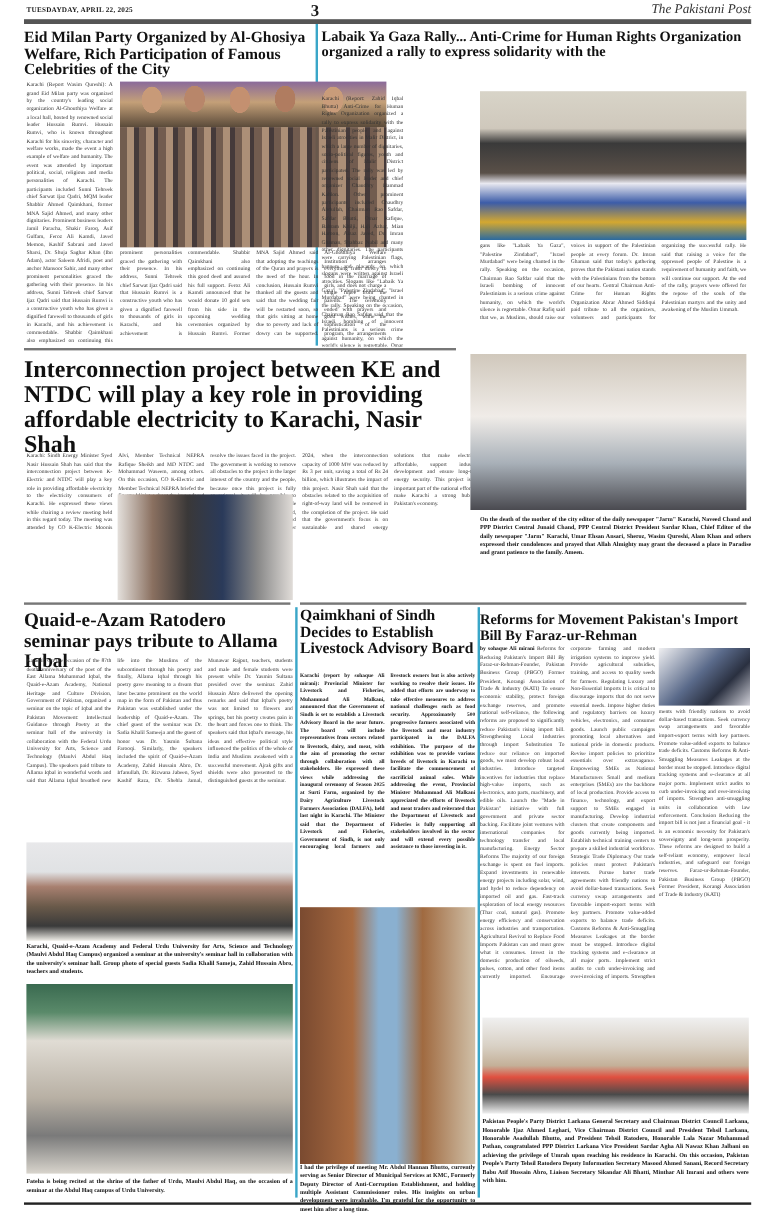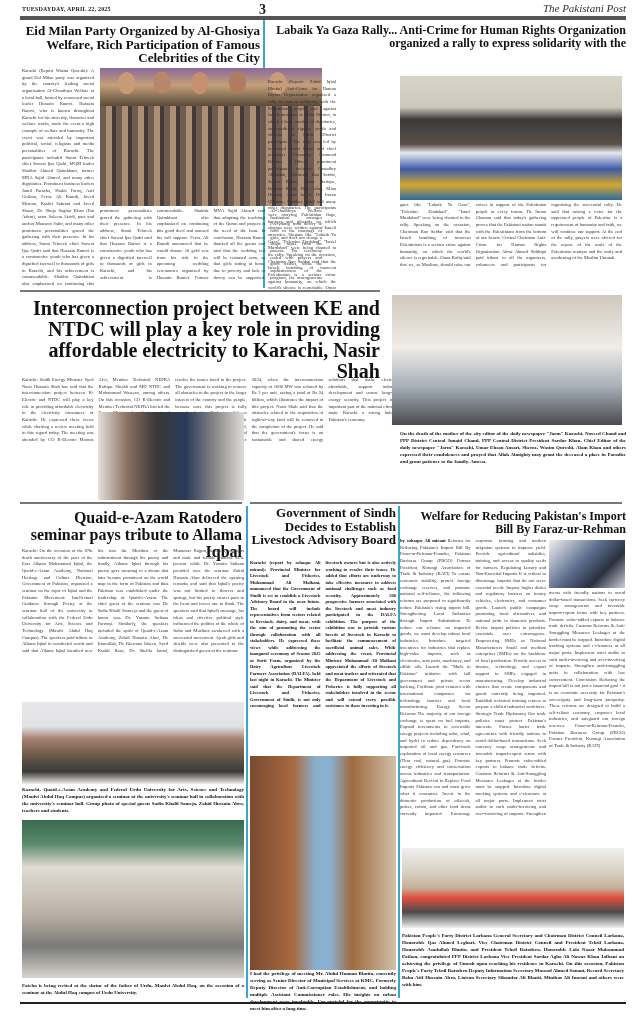--- a/index.html
+++ b/index.html
@@ -6,21 +6,21 @@
   html, body { width: 644px; height: 1024px; background: #ffffff; overflow: hidden; }
   body { font-family: "Liberation Serif", serif; color: #1a1a1a; position: relative; }
   .abs { position: absolute; }
   .masthead-date { left: 22px; top: 6px; font-size: 6px; font-weight: bold; letter-spacing: 0.2px; }
   .masthead-page { left: 259px; top: 2px; font-size: 14px; font-weight: bold; }
   .masthead-brand { right: 18px; top: 2px; font-size: 11px; font-style: italic; color: #333; }
   .rule-top { left: 20px; top: 16px; width: 606px; height: 4px; background: #555; }
   .vline { width: 2px; background: #3aa6c8; }
   .hr { height: 2px; background: #777; }
   .hr-dark { height: 2px; background: #222; }
-  .headline { font-weight: bold; text-align: right; line-height: 1.05; color: #111; }
+  .headline { font-weight: bold; text-align: left; line-height: 1.05; color: #111; }
   .body-cols { font-size: 4.6px; line-height: 1.45; text-align: justify; color: #333; column-gap: 5px; overflow: hidden; }
   .bold-text { font-weight: bold; color: #111; }
   .caption { font-size: 5px; font-weight: bold; line-height: 1.4; color: #111; text-align: justify; }
   .photo { overflow: hidden; position: absolute; }
   .ph-people { background:
       radial-gradient(ellipse 14px 18px at 12% 40%, #c89a78 60%, transparent 62%),
       radial-gradient(ellipse 14px 18px at 28% 38%, #b8866a 60%, transparent 62%),
       radial-gradient(ellipse 14px 18px at 45% 40%, #c49070 60%, transparent 62%),
       radial-gradient(ellipse 14px 18px at 62% 38%, #b07c60 60%, transparent 62%),
       radial-gradient(ellipse 14px 18px at 80% 40%, #c99c7a 60%, transparent 62%),
@@ -97,29 +97,29 @@
   <p class="abs caption" style="left:22px;top:786px;width:222px;">Karachi, Quaid-e-Azam Academy and Federal Urdu University for Arts, Science and Technology (Maulvi Abdul Haq Campus) organized a seminar at the university's seminar hall in collaboration with the university's seminar hall. Group photo of special guests Sadia Khalil Sameja, Zahid Hussain Abro, teachers and students.</p>
 </section>
 
 <section>
   <div class="photo ph-shrine" style="left:22px;top:820px;width:222px;height:158px;"></div>
   <p class="abs caption" style="left:22px;top:982px;width:222px;">Fateha is being recited at the shrine of the father of Urdu, Maulvi Abdul Haq, on the occasion of a seminar at the Abdul Haq campus of Urdu University.</p>
 </section>
 
 <div class="abs vline" style="left:246px;top:506px;height:492px;"></div>
 <section>
-  <h1 class="abs headline" style="left:250px;top:506px;width:146px;font-size:13px;">Government of Sindh Decides to Establish Livestock Advisory Board</h1>
+  <h1 class="abs headline" style="left:250px;top:506px;width:146px;font-size:13px;">Qaimkhani of Sindh Decides to Establish Livestock Advisory Board</h1>
   <div class="abs body-cols bold-text" style="left:250px;top:560px;width:146px;height:163px;column-count:2;font-size:4.5px;">Karachi (report by sohaque Ali mirani): Provincial Minister for Livestock and Fisheries, Muhammad Ali Malkani, announced that the Government of Sindh is set to establish a Livestock Advisory Board in the near future. The board will include representatives from sectors related to livestock, dairy, and meat, with the aim of promoting the sector through collaboration with all stakeholders. He expressed these views while addressing the inaugural ceremony of Season 2025 at Surti Farm, organized by the Dairy Agriculture Livestock Farmers Association (DALFA), held last night in Karachi. The Minister said that the Department of Livestock and Fisheries, Government of Sindh, is not only encouraging local farmers and livestock owners but is also actively working to resolve their issues. He added that efforts are underway to take effective measures to address national challenges such as food security. Approximately 500 progressive farmers associated with the livestock and meat industry participated in the DALFA exhibition. The purpose of the exhibition was to provide various breeds of livestock in Karachi to facilitate the commencement of sacrificial animal sales. While addressing the event, Provincial Minister Muhammad Ali Malkani appreciated the efforts of livestock and meat traders and reiterated that the Department of Livestock and Fisheries is fully supporting all stakeholders involved in the sector and will extend every possible assistance to those investing in it.</div>
   <div class="photo ph-duo" style="left:250px;top:756px;width:146px;height:214px;"></div>
   <p class="abs caption" style="left:250px;top:970px;width:146px;">I had the privilege of meeting Mr. Abdul Hannan Bhutto, currently serving as Senior Director of Municipal Services at KMC, Formerly Deputy Director of Anti-Corruption Establishment, and holding multiple Assistant Commissioner roles. His insights on urban development were invaluable. I'm grateful for the opportunity to meet him after a long time.</p>
 </section>
 <div class="abs vline" style="left:398px;top:506px;height:492px;"></div>
 
 <section>
-  <h1 class="abs headline" style="left:400px;top:510px;width:226px;font-size:12px;">Welfare for Reducing Pakistan's Import Bill By Faraz-ur-Rehman</h1>
+  <h1 class="abs headline" style="left:400px;top:510px;width:226px;font-size:12px;">Reforms for Movement Pakistan's Import Bill By Faraz-ur-Rehman</h1>
   <div class="abs body-cols" style="left:400px;top:538px;width:146px;height:282px;column-count:2;">
     <span class="bold-text">by sohaque Ali mirani</span>
     <span>Reforms for Reducing Pakistan's Import Bill By Faraz-ur-Rehman-Founder, Pakistan Business Group (PBGO) Former President, Korangi Association of Trade &amp; Industry (KATI) To ensure economic stability, protect foreign exchange reserves, and promote national self-reliance, the following reforms are proposed to significantly reduce Pakistan's rising import bill. Strengthening Local Industries through Import Substitution To reduce our reliance on imported goods, we must develop robust local industries. Introduce targeted incentives for industries that replace high-value imports, such as electronics, auto parts, machinery, and edible oils. Launch the "Made in Pakistan" initiative with full government and private sector backing. Facilitate joint ventures with international companies for technology transfer and local manufacturing. Energy Sector Reforms The majority of our foreign exchange is spent on fuel imports. Expand investments in renewable energy projects including solar, wind, and hydel to reduce dependency on imported oil and gas. Fast-track exploration of local energy resources (Thar coal, natural gas). Promote energy efficiency and conservation across industries and transportation. Agricultural Revival to Replace Food Imports Pakistan can and must grow what it consumes. Invest in the domestic production of oilseeds, pulses, cotton, and other food items currently imported. Encourage corporate farming and modern irrigation systems to improve yield. Provide agricultural subsidies, training, and access to quality seeds for farmers. Regulating Luxury and Non-Essential Imports It is critical to discourage imports that do not serve essential needs. Impose higher duties and regulatory barriers on luxury vehicles, electronics, and consumer goods. Launch public campaigns promoting local alternatives and national pride in domestic products. Revise import policies to prioritize essentials over extravagance. Empowering SMEs as National Manufacturers Small and medium enterprises (SMEs) are the backbone of local production. Provide access to finance, technology, and export support to SMEs engaged in manufacturing. Develop industrial clusters that create components and goods currently being imported. Establish technical training centers to prepare a skilled industrial workforce. Strategic Trade Diplomacy Our trade policies must protect Pakistan's interests. Pursue barter trade agreements with friendly nations to avoid dollar-based transactions. Seek currency swap arrangements and favorable import-export terms with key partners. Promote value-added exports to balance trade deficits. Customs Reforms &amp; Anti-Smuggling Measures Leakages at the border must be stopped. Introduce digital tracking systems and e-clearance at all major ports. Implement strict audits to curb under-invoicing and over-invoicing of imports. Strengthen anti-smuggling units in collaboration with law enforcement. Conclusion Reducing the import bill is not just a financial goal - it is an economic necessity for Pakistan's sovereignty and long-term prosperity. These reforms are designed to build a self-reliant economy, empower local industries, and safeguard our foreign reserves. Faraz-ur-Rehman-Founder, Pakistan Business Group (PBGO) Former President, Korangi Association of Trade &amp; Industry (KATI)</span>
   </div>
   <div class="photo ph-reform" style="left:549px;top:540px;width:76px;height:48px;"></div>
   <div class="abs body-cols" style="left:549px;top:590px;width:76px;height:230px;">
     <span>ments with friendly nations to avoid dollar-based transactions. Seek currency swap arrangements and favorable import-export terms with key partners. Promote value-added exports to balance trade deficits. Customs Reforms &amp; Anti-Smuggling Measures Leakages at the border must be stopped. Introduce digital tracking systems and e-clearance at all major ports. Implement strict audits to curb under-invoicing and over-invoicing of imports. Strengthen anti-smuggling units in collaboration with law enforcement. Conclusion Reducing the import bill is not just a financial goal - it is an economic necessity for Pakistan's sovereignty and long-term prosperity. These reforms are designed to build a self-reliant economy, empower local industries, and safeguard our foreign reserves. Faraz-ur-Rehman-Founder, Pakistan Business Group (PBGO) Former President, Korangi Association of Trade &amp; Industry (KATI)</span>
   </div>
 </section>
 

